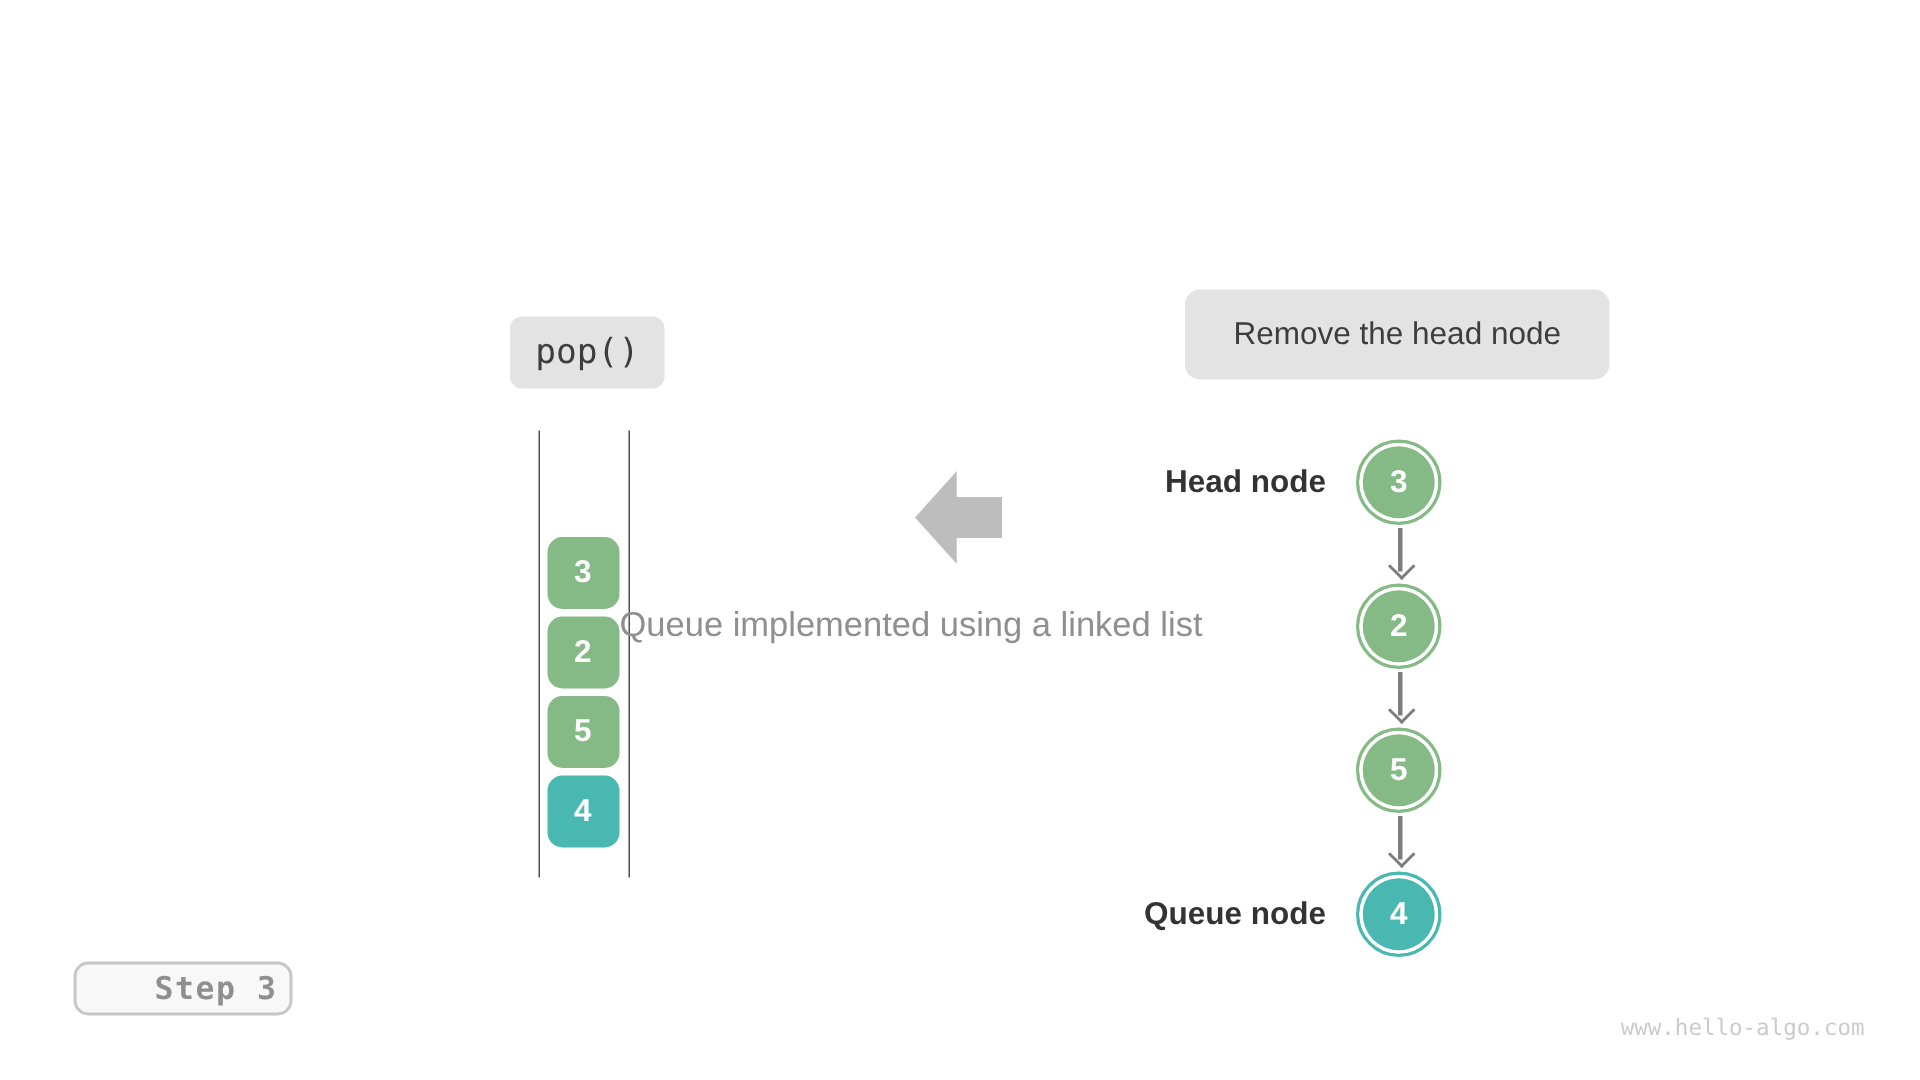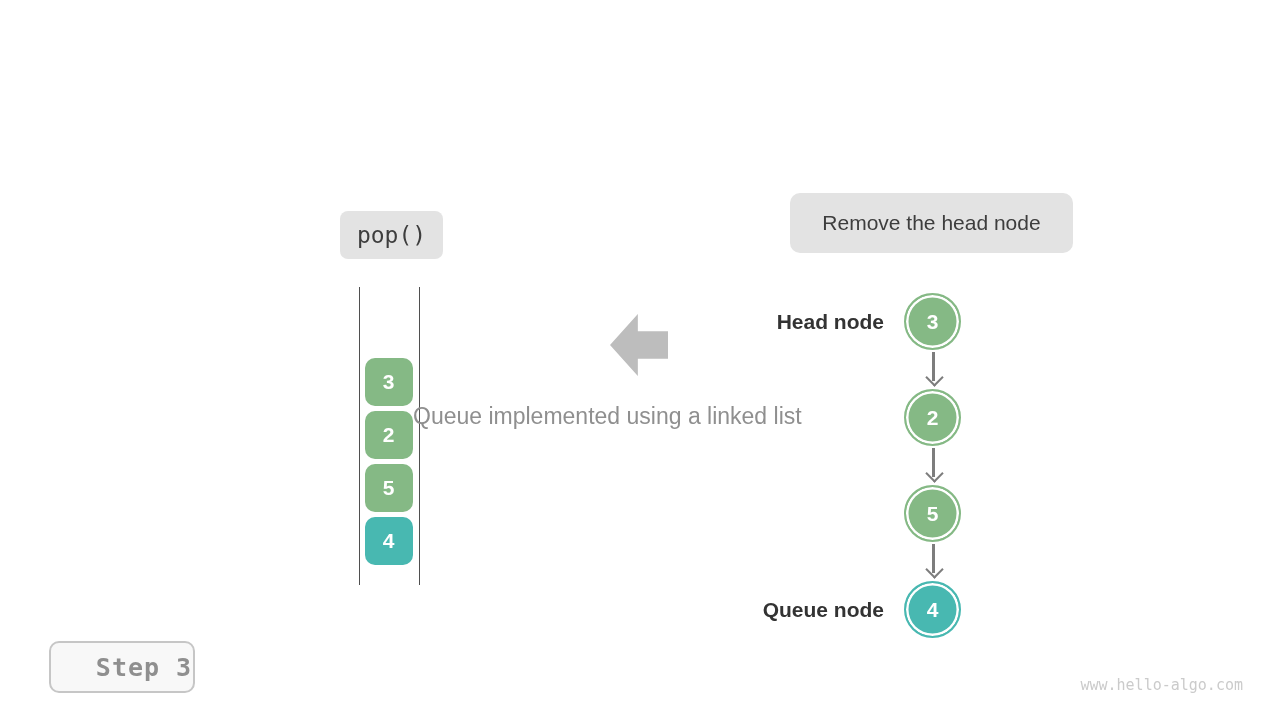--- a/index.html
+++ b/index.html
@@ -70,25 +70,25 @@
     position:absolute; left:7px; top:0; width:2.5px; height:29px;
     background:var(--connector);
   }
   .conn-chevron {
     position:absolute; left:2.5px; top:19px; width:11px; height:11px;
     border-right:2.5px solid var(--connector);
     border-bottom:2.5px solid var(--connector);
     transform:rotate(45deg);
   }
   .step-box {
-    position:absolute; left:36px; top:641px; width:146px; height:52px;
+    position:absolute; left:36px; top:641px; width:146px; height:36px;
     background:var(--step_bg); border:2px solid var(--step_border); border-radius:10px;
     box-sizing:border-box; display:flex; align-items:center; justify-content:center;
     font-family:"DejaVu Sans Mono","Liberation Mono",monospace;
-    font-size:25px; font-weight:bold; color:var(--muted_text); letter-spacing:1px;padding-left:44px;
+    font-size:21px; font-weight:bold; color:var(--muted_text); letter-spacing:1px;padding-left:44px;
   }
   .watermark {
     position:absolute; right:50px; top:676px;
     font-family:"DejaVu Sans Mono","Liberation Mono",monospace;
     font-size:15px; color:var(--watermark_text);
   }
 </style>
 </head>
 <body>
 

